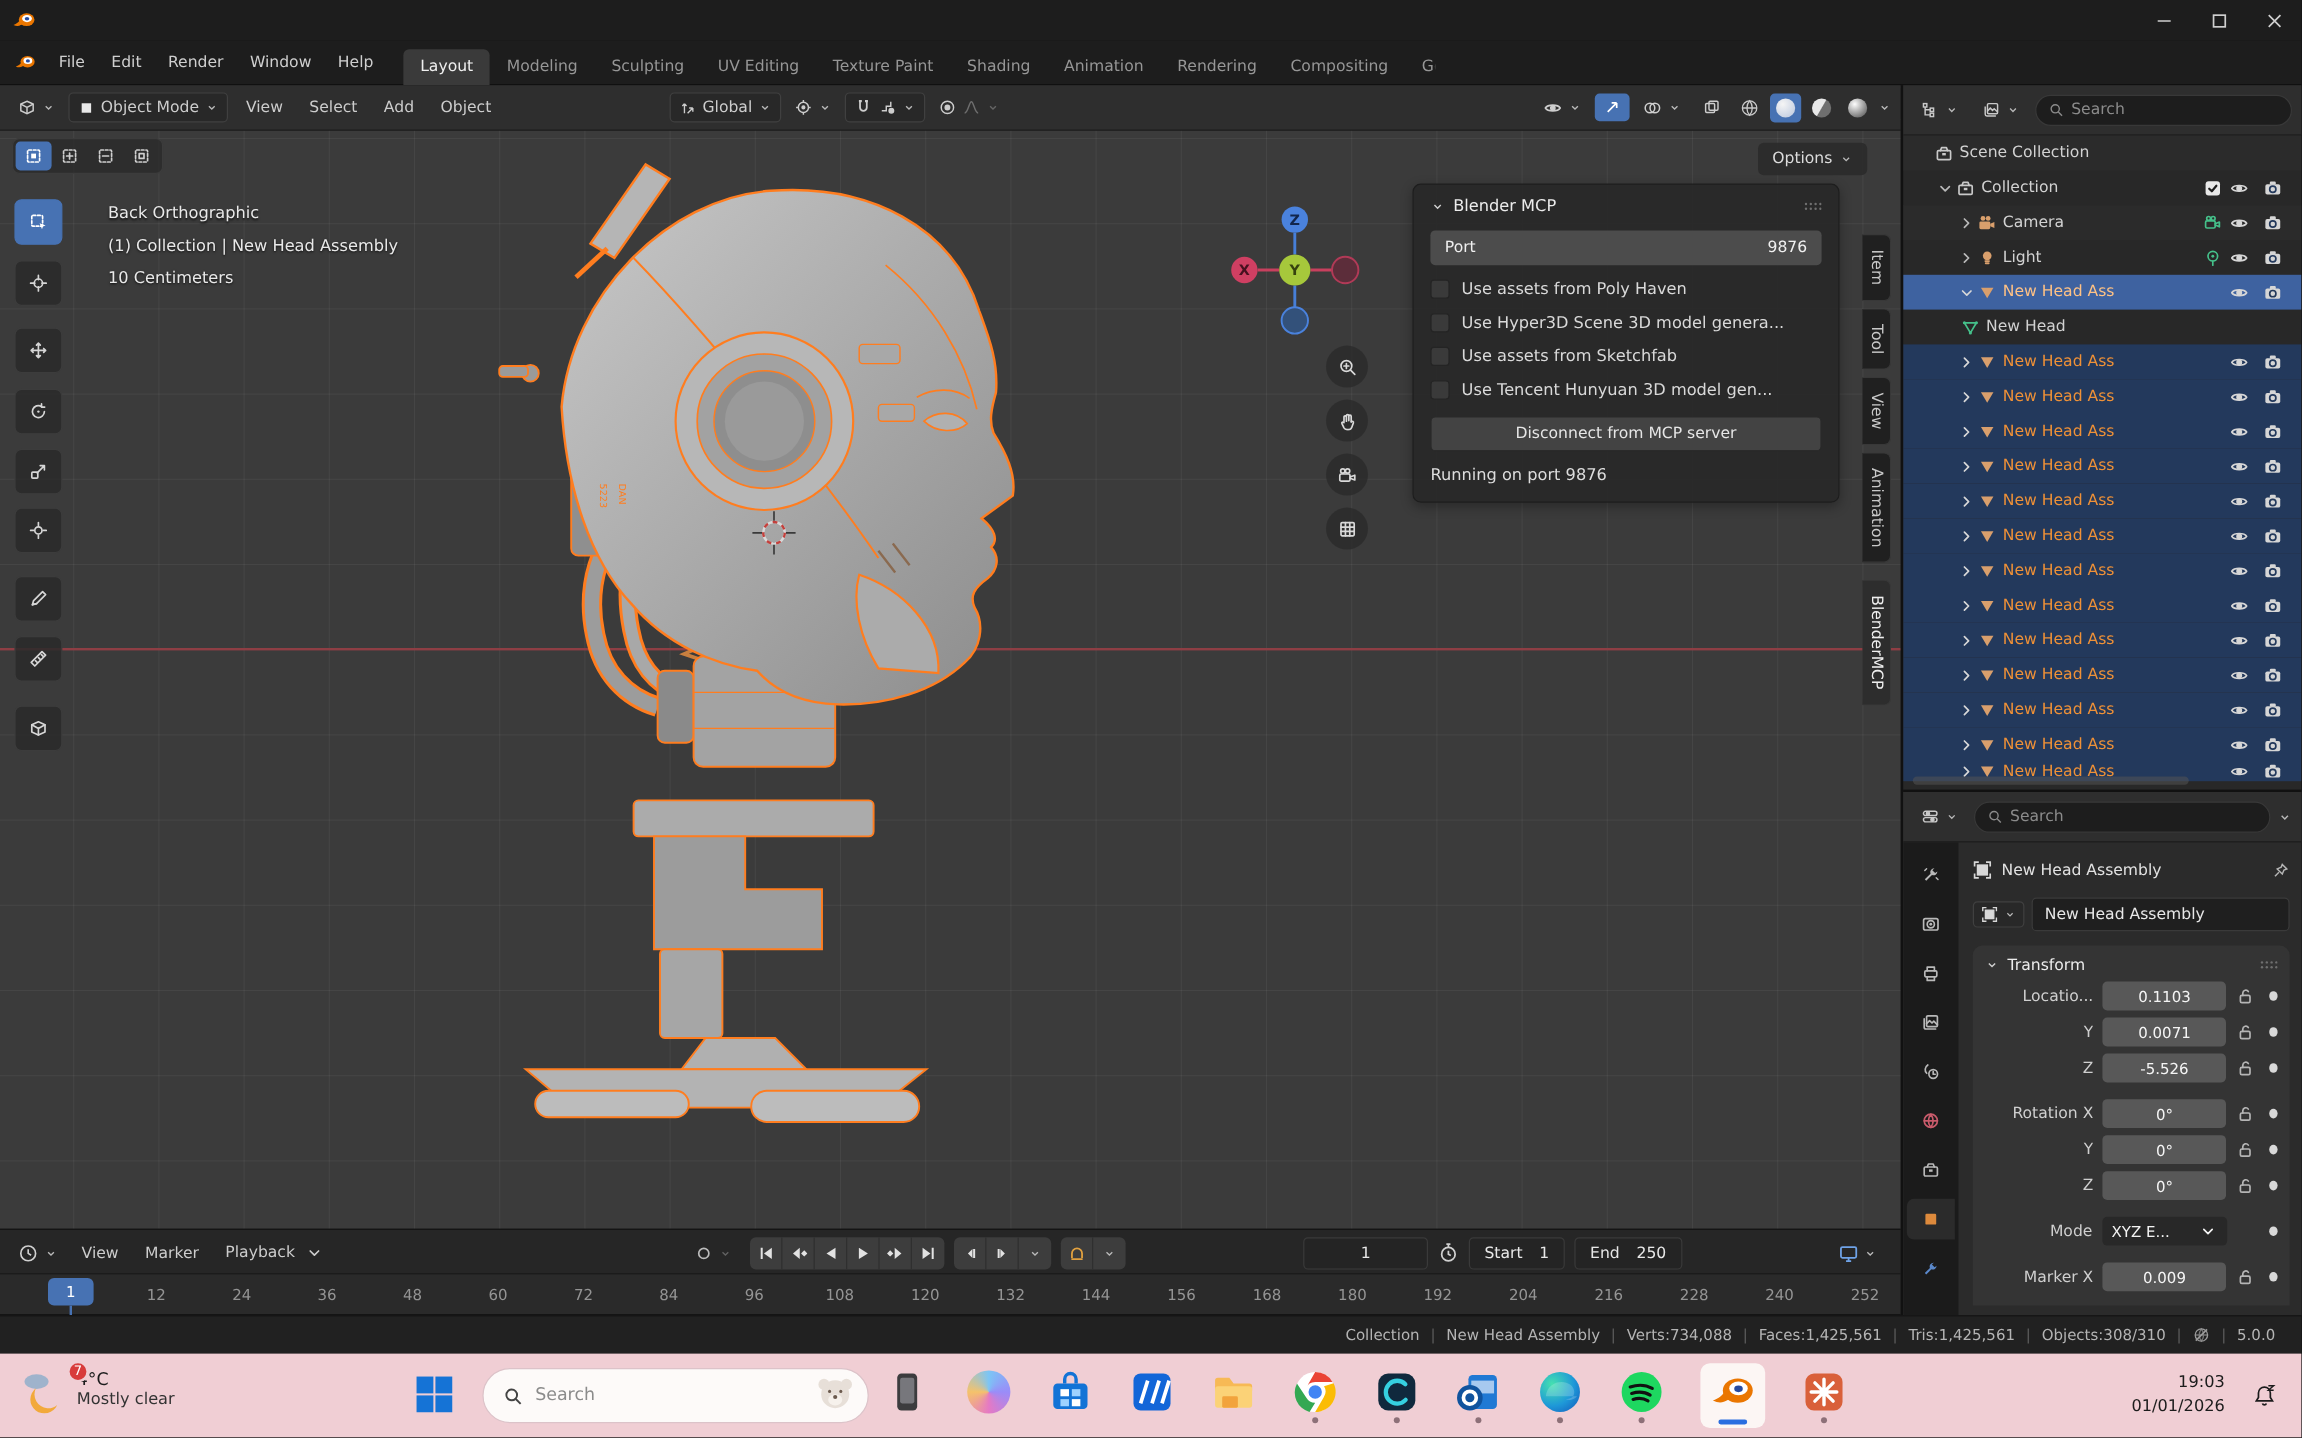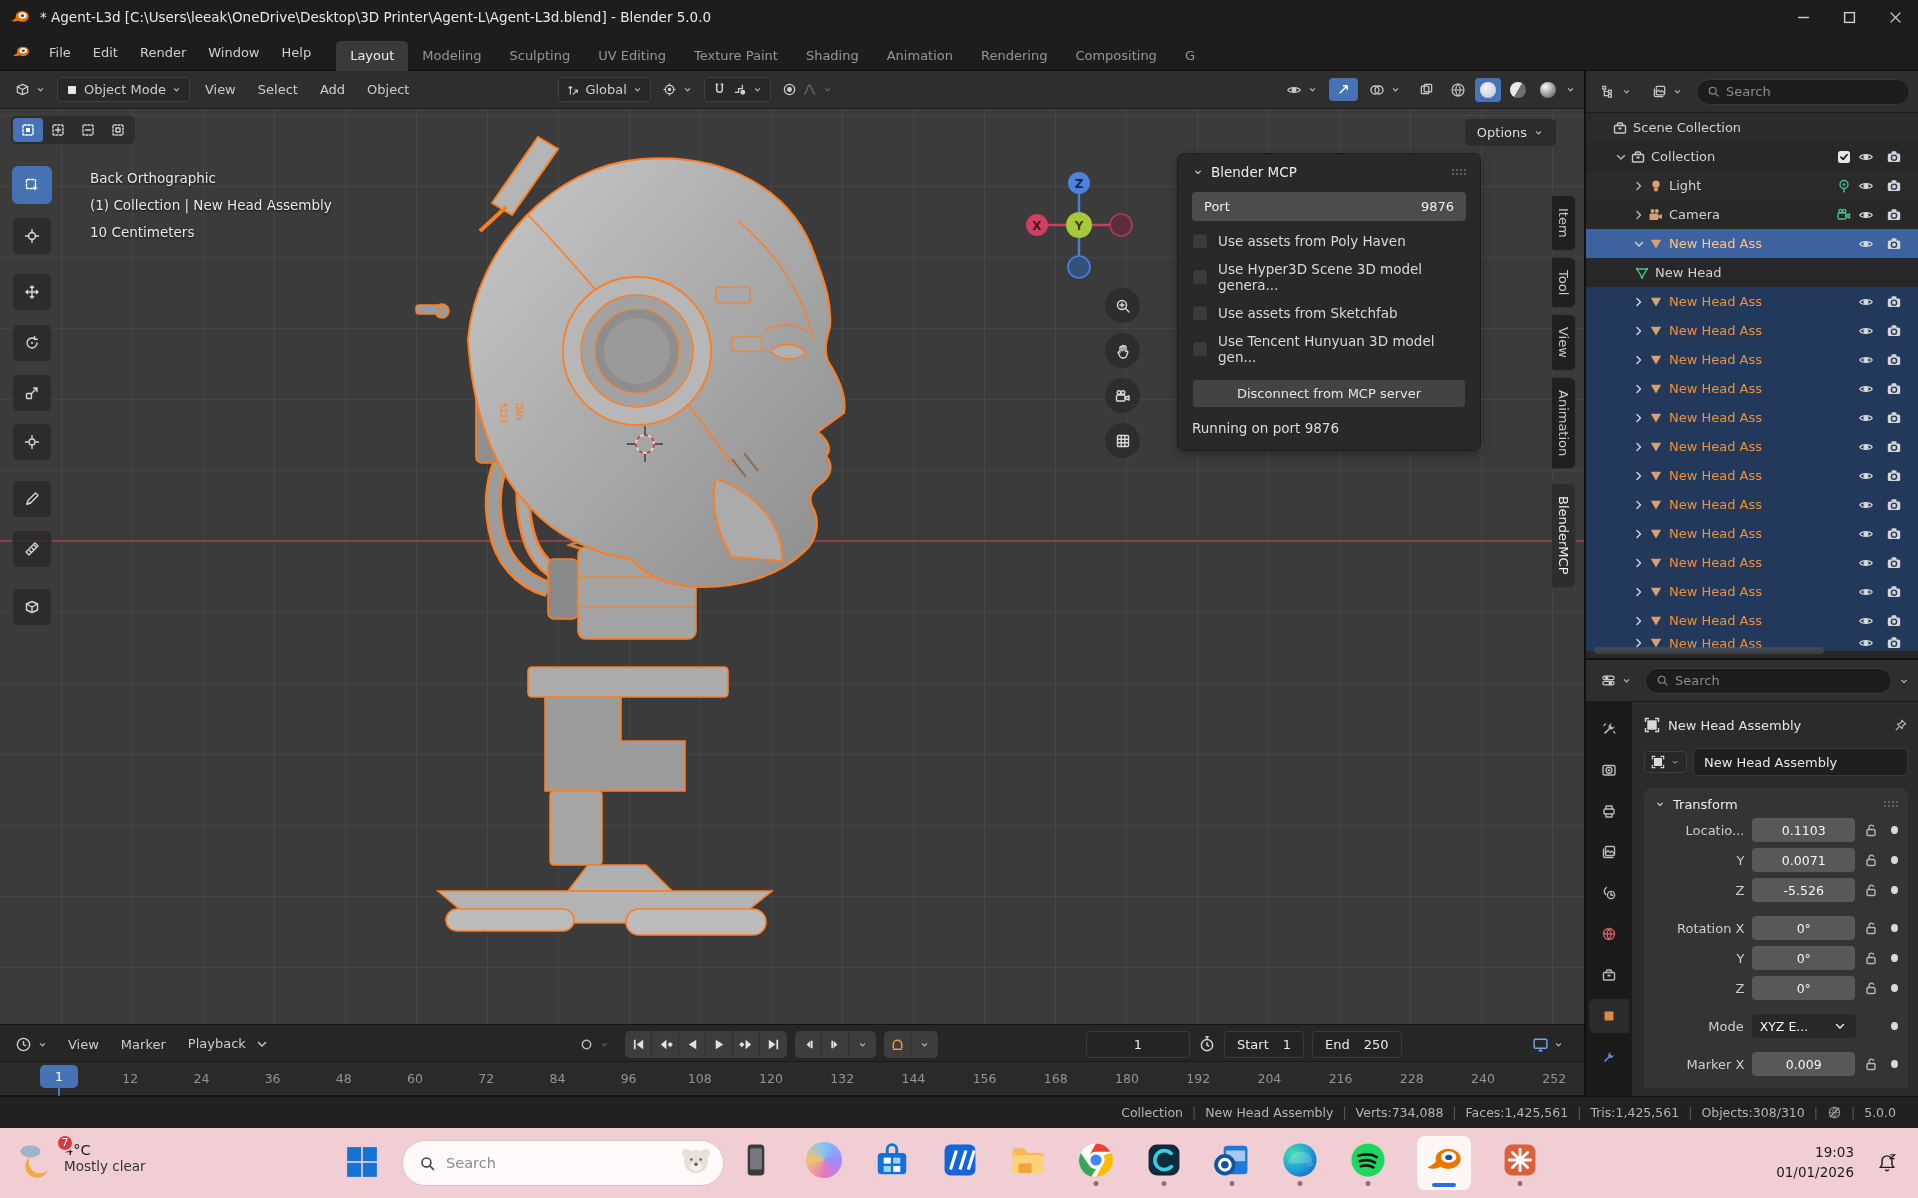--- a/index.html
+++ b/index.html
@@ -58,21 +58,21 @@
   .tbtn{position:absolute;left:0;width:40px;height:38px;background:#2a2a2ad9;border:1px solid #3c3c3c;
     border-radius:6px;display:flex;align-items:center;justify-content:center;color:#d6d6d6}
   .tbtn.active{background:#4772b3;border-color:#4772b3;color:#fff}
   #vp-text{position:absolute;left:90px;top:56px;color:#e9e9e9;font-size:13.5px;line-height:27px;
     text-shadow:0 1px 2px rgba(0,0,0,.75);pointer-events:none}
   #options-btn{position:absolute;right:28px;top:10px;height:27px;background:#2a2a2ae0;border-radius:5px;
     display:flex;align-items:center;gap:6px;padding:0 12px;color:#dcdcdc}
   #gizmo{position:absolute;left:1019px;top:56px}
   .navbtn{position:absolute;left:1105px;width:35px;height:35px;border-radius:50%;background:#2a2a2ac8;
     display:flex;align-items:center;justify-content:center;color:#d9d9d9}
-  #mcp-panel{position:absolute;left:1177px;top:44px;width:304px;background:#282828f0;border:1px solid #1d1d1d;
+  #mcp-panel{position:absolute;left:1177px;top:44px;width:356px;background:#282828f0;border:1px solid #1d1d1d;
     border-radius:7px;padding:10px 14px 14px;box-shadow:0 3px 10px rgba(0,0,0,.3)}
   #mcp-panel .phead{display:flex;align-items:center;gap:7px;color:#ececec;font-size:13.5px;padding-bottom:4px}
   #mcp-port{margin-top:8px;height:29px;background:#4c4c4c;border-radius:4px;display:flex;align-items:center;
     justify-content:space-between;padding:0 12px;color:#f0f0f0}
   .mcp-row{display:flex;align-items:center;gap:10px;margin-top:12px;color:#d9d9d9;font-size:13.5px}
   .cbox{width:16px;height:16px;background:#3a3a3a;border:1px solid #242424;border-radius:3px;flex:none}
   #mcp-btn{margin-top:14px;height:29px;background:#434343;border:1px solid #2a2a2a;border-radius:4px;
     display:flex;align-items:center;justify-content:center;color:#e6e6e6}
   #mcp-status{margin-top:12px;color:#dddddd;font-size:13.5px}
   #side-tabs{position:absolute;right:8px;top:86px;display:flex;flex-direction:column;gap:6px}
@@ -178,21 +178,20 @@
 
   <div id="titlebar">
     <span class="ic">
       <svg viewBox="0 0 32 32" width="20" height="20">
           <path d="M2 22c4-1 7-4 9.5-7.5L16 18c-3 4.5-8 7-14 4z" fill="#ea7600"></path>
           <ellipse cx="19.5" cy="15" rx="10.5" ry="8.5" fill="#ea7600"></ellipse>
           <ellipse cx="20" cy="13.5" rx="6.5" ry="4.8" fill="#fff"></ellipse>
           <ellipse cx="20" cy="13.8" rx="3" ry="2.3" fill="#274b9f"></ellipse>
         </svg>
     </span>
-    <span class="title">* Agent-L3d [C:\Users\leeak\OneDrive\Desktop\3D Printer\Agent-L\Agent-L3d.blend] - Blender 5.0.0</span>
     <div id="win-controls">
       <span class="wc">
           <svg width="13" height="13" viewBox="0 0 12 12">
             <path d="M1 6h10" stroke="currentColor" stroke-width="1.3"></path>
           </svg>
         </span>
       <span class="wc">
           <svg width="13" height="13" viewBox="0 0 12 12">
             <rect x="1.5" y="1.5" width="9" height="9" fill="none" stroke="currentColor" stroke-width="1.3"></rect>
           </svg>
@@ -1007,69 +1006,69 @@
             </span>
           </div>
           <div class="orow" style="padding-left:44px">
             <span class="chev ic">
               <svg viewBox="0 0 16 16" width="16" height="16" fill="none" stroke="currentColor" stroke-width="1.4" stroke-linecap="round" stroke-linejoin="round">
                 <path d="M6 4.5 9.5 8 6 11.5"></path>
               </svg>
             </span>
             <span class="ic oi" style="">
               <svg viewBox="0 0 16 16" width="16" height="16" fill="none" stroke="currentColor" stroke-width="1.4" stroke-linecap="round" stroke-linejoin="round">
-                <circle cx="8" cy="6.2" r="3.6" fill="currentColor" stroke="none"></circle>
-                <path d="M6.5 10.6h3M6.8 12.4h2.4" stroke-width="1.6"></path>
-              </svg>
-            </span>
-            <span class="lbl">Light</span>
-            <span class="sp"></span>
-            <span class="ic di">
-              <svg viewBox="0 0 16 16" width="16" height="16" fill="none" stroke="currentColor" stroke-width="1.4" stroke-linecap="round" stroke-linejoin="round">
-                <circle cx="8" cy="6.5" r="4"></circle>
-                <circle cx="8" cy="6.5" r="1.2" fill="currentColor" stroke="none"></circle>
-                <path d="M8 10.5V14"></path>
-              </svg>
-            </span>
-            <span class="vis ic">
-              <svg viewBox="0 0 16 16" width="16" height="16" fill="none" stroke="currentColor" stroke-width="1.4" stroke-linecap="round" stroke-linejoin="round">
-                <path d="M1.8 8C3.8 4.8 12.2 4.8 14.2 8C12.2 11.2 3.8 11.2 1.8 8Z"></path>
-                <circle cx="8" cy="8" r="1.8" fill="currentColor"></circle>
-              </svg>
-            </span>
-            <span class="vis ic">
-              <svg viewBox="0 0 16 16" width="16" height="16" fill="none" stroke="currentColor" stroke-width="1.4" stroke-linecap="round" stroke-linejoin="round">
-                <rect x="1.8" y="4.5" width="12.4" height="8.5" rx="1.6" fill="currentColor" stroke="none"></rect>
-                <circle cx="8" cy="8.7" r="2.6" stroke="#23395c"></circle>
-                <rect x="5.5" y="2.3" width="5" height="2.6" rx="1" fill="currentColor" stroke="none"></rect>
-              </svg>
-            </span>
-          </div>
-          <div class="orow" style="padding-left:44px">
-            <span class="chev ic">
-              <svg viewBox="0 0 16 16" width="16" height="16" fill="none" stroke="currentColor" stroke-width="1.4" stroke-linecap="round" stroke-linejoin="round">
-                <path d="M6 4.5 9.5 8 6 11.5"></path>
-              </svg>
-            </span>
-            <span class="ic oi" style="">
-              <svg viewBox="0 0 16 16" width="16" height="16" fill="none" stroke="currentColor" stroke-width="1.4" stroke-linecap="round" stroke-linejoin="round">
                 <rect x="1.5" y="6.5" width="9" height="6.5" rx="1.2" fill="currentColor" stroke="none"></rect>
                 <circle cx="4.5" cy="4" r="2" fill="currentColor" stroke="none"></circle>
                 <circle cx="8.8" cy="4" r="2" fill="currentColor" stroke="none"></circle>
                 <path d="M10.5 8.5 14 7v5l-3.5-1.5z" fill="currentColor" stroke="none"></path>
               </svg>
             </span>
             <span class="lbl">Camera</span>
             <span class="sp"></span>
             <span class="ic di">
               <svg viewBox="0 0 16 16" width="16" height="16" fill="none" stroke="currentColor" stroke-width="1.4" stroke-linecap="round" stroke-linejoin="round">
                 <rect x="2" y="6" width="8" height="6" rx="1.2"></rect>
                 <circle cx="4.5" cy="4" r="1.6"></circle>
                 <circle cx="8.3" cy="4" r="1.6"></circle>
                 <path d="M10 8.5 13.5 7v4L10 9.5"></path>
+              </svg>
+            </span>
+            <span class="vis ic">
+              <svg viewBox="0 0 16 16" width="16" height="16" fill="none" stroke="currentColor" stroke-width="1.4" stroke-linecap="round" stroke-linejoin="round">
+                <path d="M1.8 8C3.8 4.8 12.2 4.8 14.2 8C12.2 11.2 3.8 11.2 1.8 8Z"></path>
+                <circle cx="8" cy="8" r="1.8" fill="currentColor"></circle>
+              </svg>
+            </span>
+            <span class="vis ic">
+              <svg viewBox="0 0 16 16" width="16" height="16" fill="none" stroke="currentColor" stroke-width="1.4" stroke-linecap="round" stroke-linejoin="round">
+                <rect x="1.8" y="4.5" width="12.4" height="8.5" rx="1.6" fill="currentColor" stroke="none"></rect>
+                <circle cx="8" cy="8.7" r="2.6" stroke="#23395c"></circle>
+                <rect x="5.5" y="2.3" width="5" height="2.6" rx="1" fill="currentColor" stroke="none"></rect>
+              </svg>
+            </span>
+          </div>
+          <div class="orow" style="padding-left:44px">
+            <span class="chev ic">
+              <svg viewBox="0 0 16 16" width="16" height="16" fill="none" stroke="currentColor" stroke-width="1.4" stroke-linecap="round" stroke-linejoin="round">
+                <path d="M6 4.5 9.5 8 6 11.5"></path>
+              </svg>
+            </span>
+            <span class="ic oi" style="">
+              <svg viewBox="0 0 16 16" width="16" height="16" fill="none" stroke="currentColor" stroke-width="1.4" stroke-linecap="round" stroke-linejoin="round">
+                <circle cx="8" cy="6.2" r="3.6" fill="currentColor" stroke="none"></circle>
+                <path d="M6.5 10.6h3M6.8 12.4h2.4" stroke-width="1.6"></path>
+              </svg>
+            </span>
+            <span class="lbl">Light</span>
+            <span class="sp"></span>
+            <span class="ic di">
+              <svg viewBox="0 0 16 16" width="16" height="16" fill="none" stroke="currentColor" stroke-width="1.4" stroke-linecap="round" stroke-linejoin="round">
+                <circle cx="8" cy="6.5" r="4"></circle>
+                <circle cx="8" cy="6.5" r="1.2" fill="currentColor" stroke="none"></circle>
+                <path d="M8 10.5V14"></path>
               </svg>
             </span>
             <span class="vis ic">
               <svg viewBox="0 0 16 16" width="16" height="16" fill="none" stroke="currentColor" stroke-width="1.4" stroke-linecap="round" stroke-linejoin="round">
                 <path d="M1.8 8C3.8 4.8 12.2 4.8 14.2 8C12.2 11.2 3.8 11.2 1.8 8Z"></path>
                 <circle cx="8" cy="8" r="1.8" fill="currentColor"></circle>
               </svg>
             </span>
             <span class="vis ic">
               <svg viewBox="0 0 16 16" width="16" height="16" fill="none" stroke="currentColor" stroke-width="1.4" stroke-linecap="round" stroke-linejoin="round">

